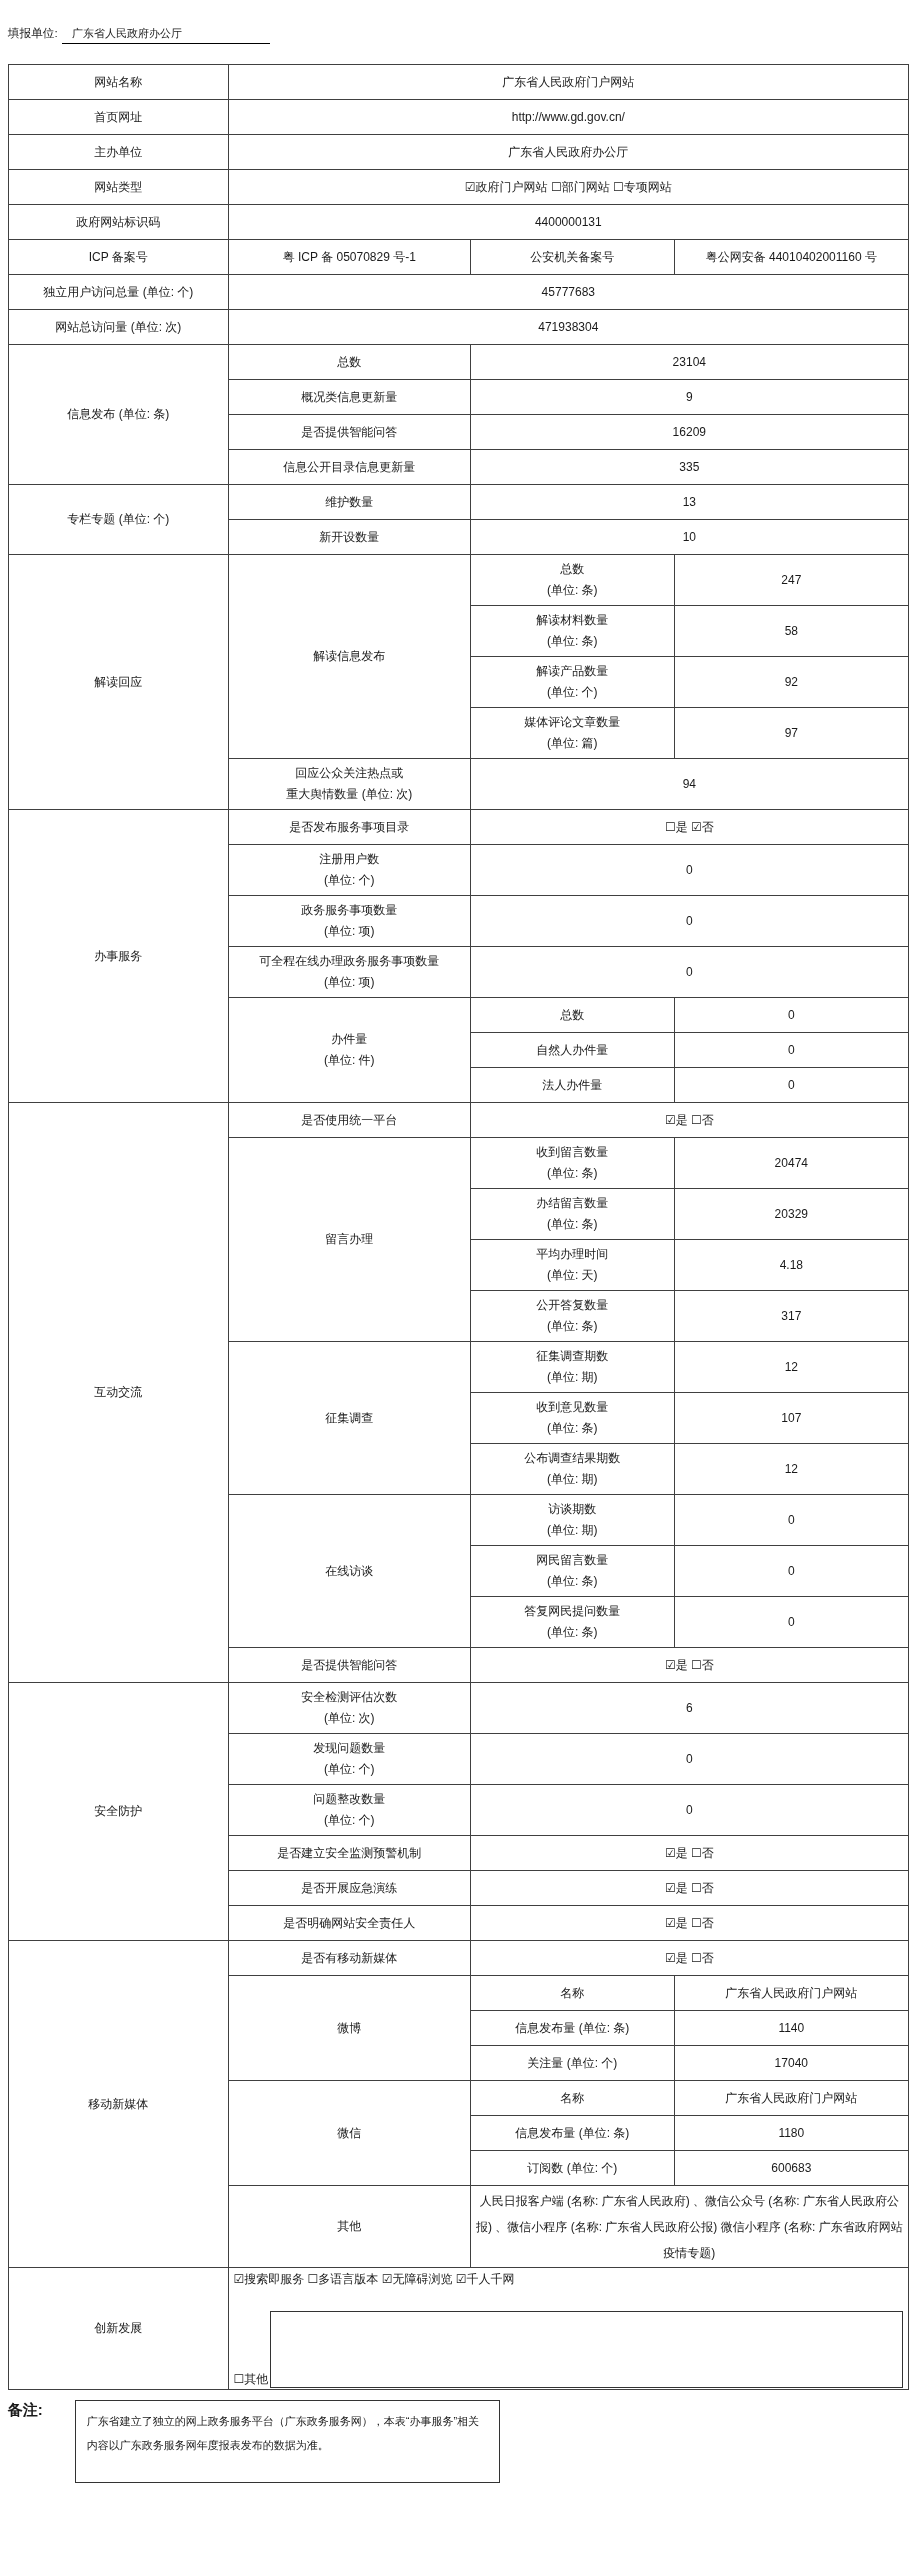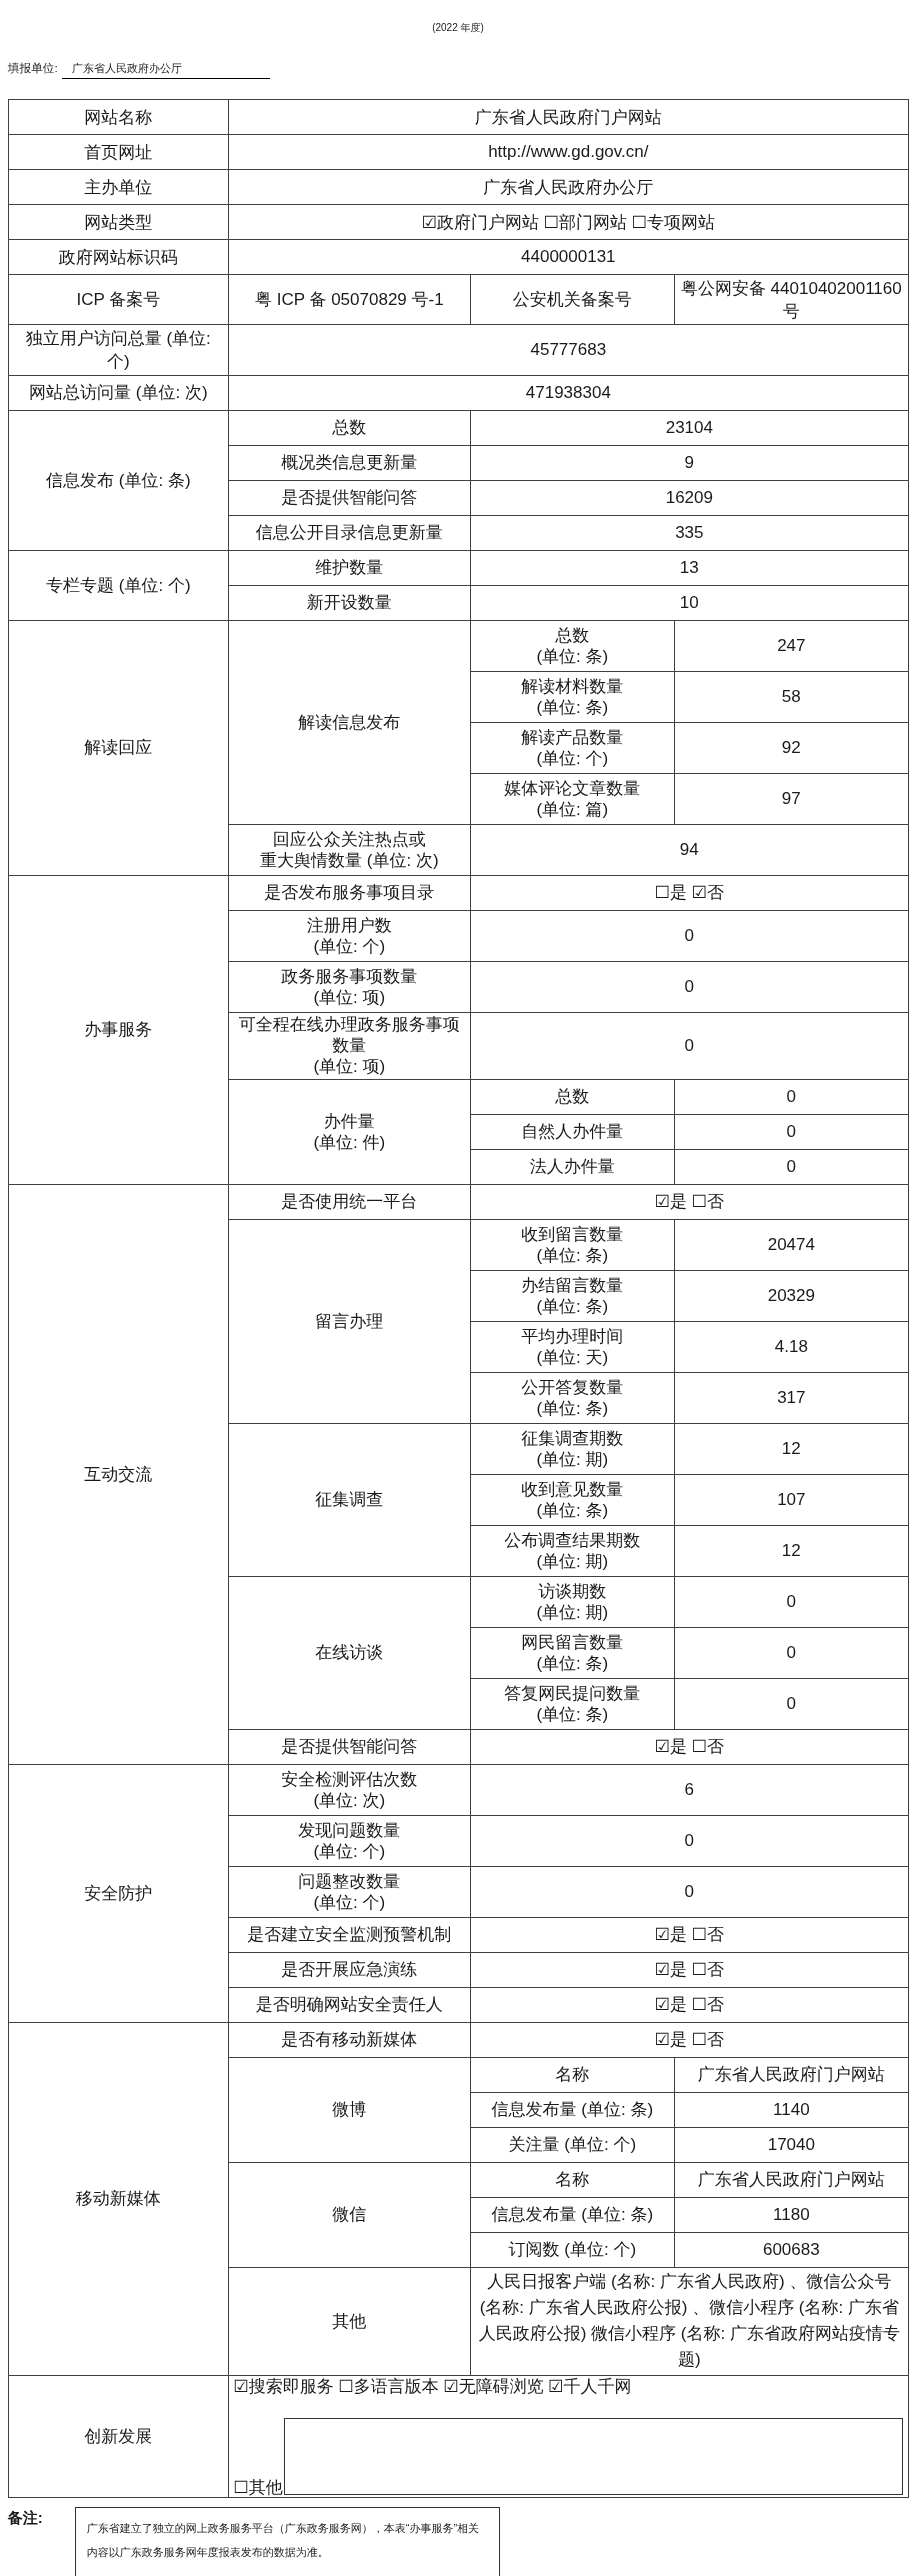--- a/index.html
+++ b/index.html
@@ -3,46 +3,45 @@
 <meta charset="utf-8">
 <style>
   html,body{margin:0;padding:0;background:#fff;}
   body{width:916px;min-height:2576px;font-family:"Liberation Sans","DejaVu Sans",sans-serif;color:#1a1a1a;overflow-x:hidden;}
   .page{padding:0 7.8px;}
   .title{text-align:center;font-size:22px;font-weight:bold;letter-spacing:1.6px;margin:0;padding-top:4.7px;}
   .subtitle{text-align:center;font-size:10px;margin-top:21px;}
   .filler-line{margin-top:26px;font-size:11.7px;}
   .filler-label{font-weight:normal;}
   .filler-value{display:inline-block;min-width:175px;border-bottom:0.8px solid #000;padding:0 23.4px 2.3px 9.4px;margin-left:4.7px;font-size:11px;}
-  table.report{border-collapse:collapse;width:900px;margin-top:20px;table-layout:fixed;font-size:17px;border:1.6px solid #000;}
+  table.report{border-collapse:collapse;width:900px;margin-top:20px;table-layout:fixed;font-size:12px;border:1.6px solid #000;}
   table.report td{border:0.8px solid #404040;padding:1.6px 4.7px;vertical-align:middle;}
   tr.sec td{border-top:1.6px solid #000;}
   td.c{text-align:center;}
   td.v{text-align:center;padding-left:11px;}
   tr.r1{height:35px;}
   tr.r2{height:51px;}
   tr.r3{height:78px;}
   tr.r4{height:115px;}
   td.u div{line-height:21px;}
   td.other-v{line-height:26px;padding:6.2px 12.5px;}
   .innov-cell{vertical-align:top;padding:6.2px 28px 12.5px 9.4px;}
   .innov-checkline{line-height:18.7px;}
   .innov-row{display:flex;align-items:flex-end;margin-top:22px;}
   .innov-other{white-space:nowrap;padding-bottom:0;line-height:15.6px;}
   .innov-box{flex:1;height:75px;border:0.8px solid #333;margin-left:1.6px;}
   .notes{display:flex;margin-top:9.4px;align-items:flex-start;}
   .notes-label{font-weight:bold;font-size:15px;width:67px;padding-top:1.6px;}
-  .notes-box{width:425px;height:93px;border:0.8px solid #333;padding:7.8px 11px;box-sizing:border-box;}
+  .notes-box{width:425px;height:83px;border:0.8px solid #333;padding:7.8px 11px;box-sizing:border-box;}
   .notes-box p{margin:0;font-size:11px;line-height:24px;}
 </style>
 </head>
 <body>
 
 <div class="page">
-  <div class="subtitle">(2022 年度)</div>
   <div class="filler-line">
     <span class="filler-label">填报单位:</span><span class="filler-value">广东省人民政府办公厅</span>
   </div>
 
   <table class="report">
     <colgroup>
         <col style="width:220px">
         <col style="width:242px">
         <col style="width:204px">
         <col style="width:234px">

